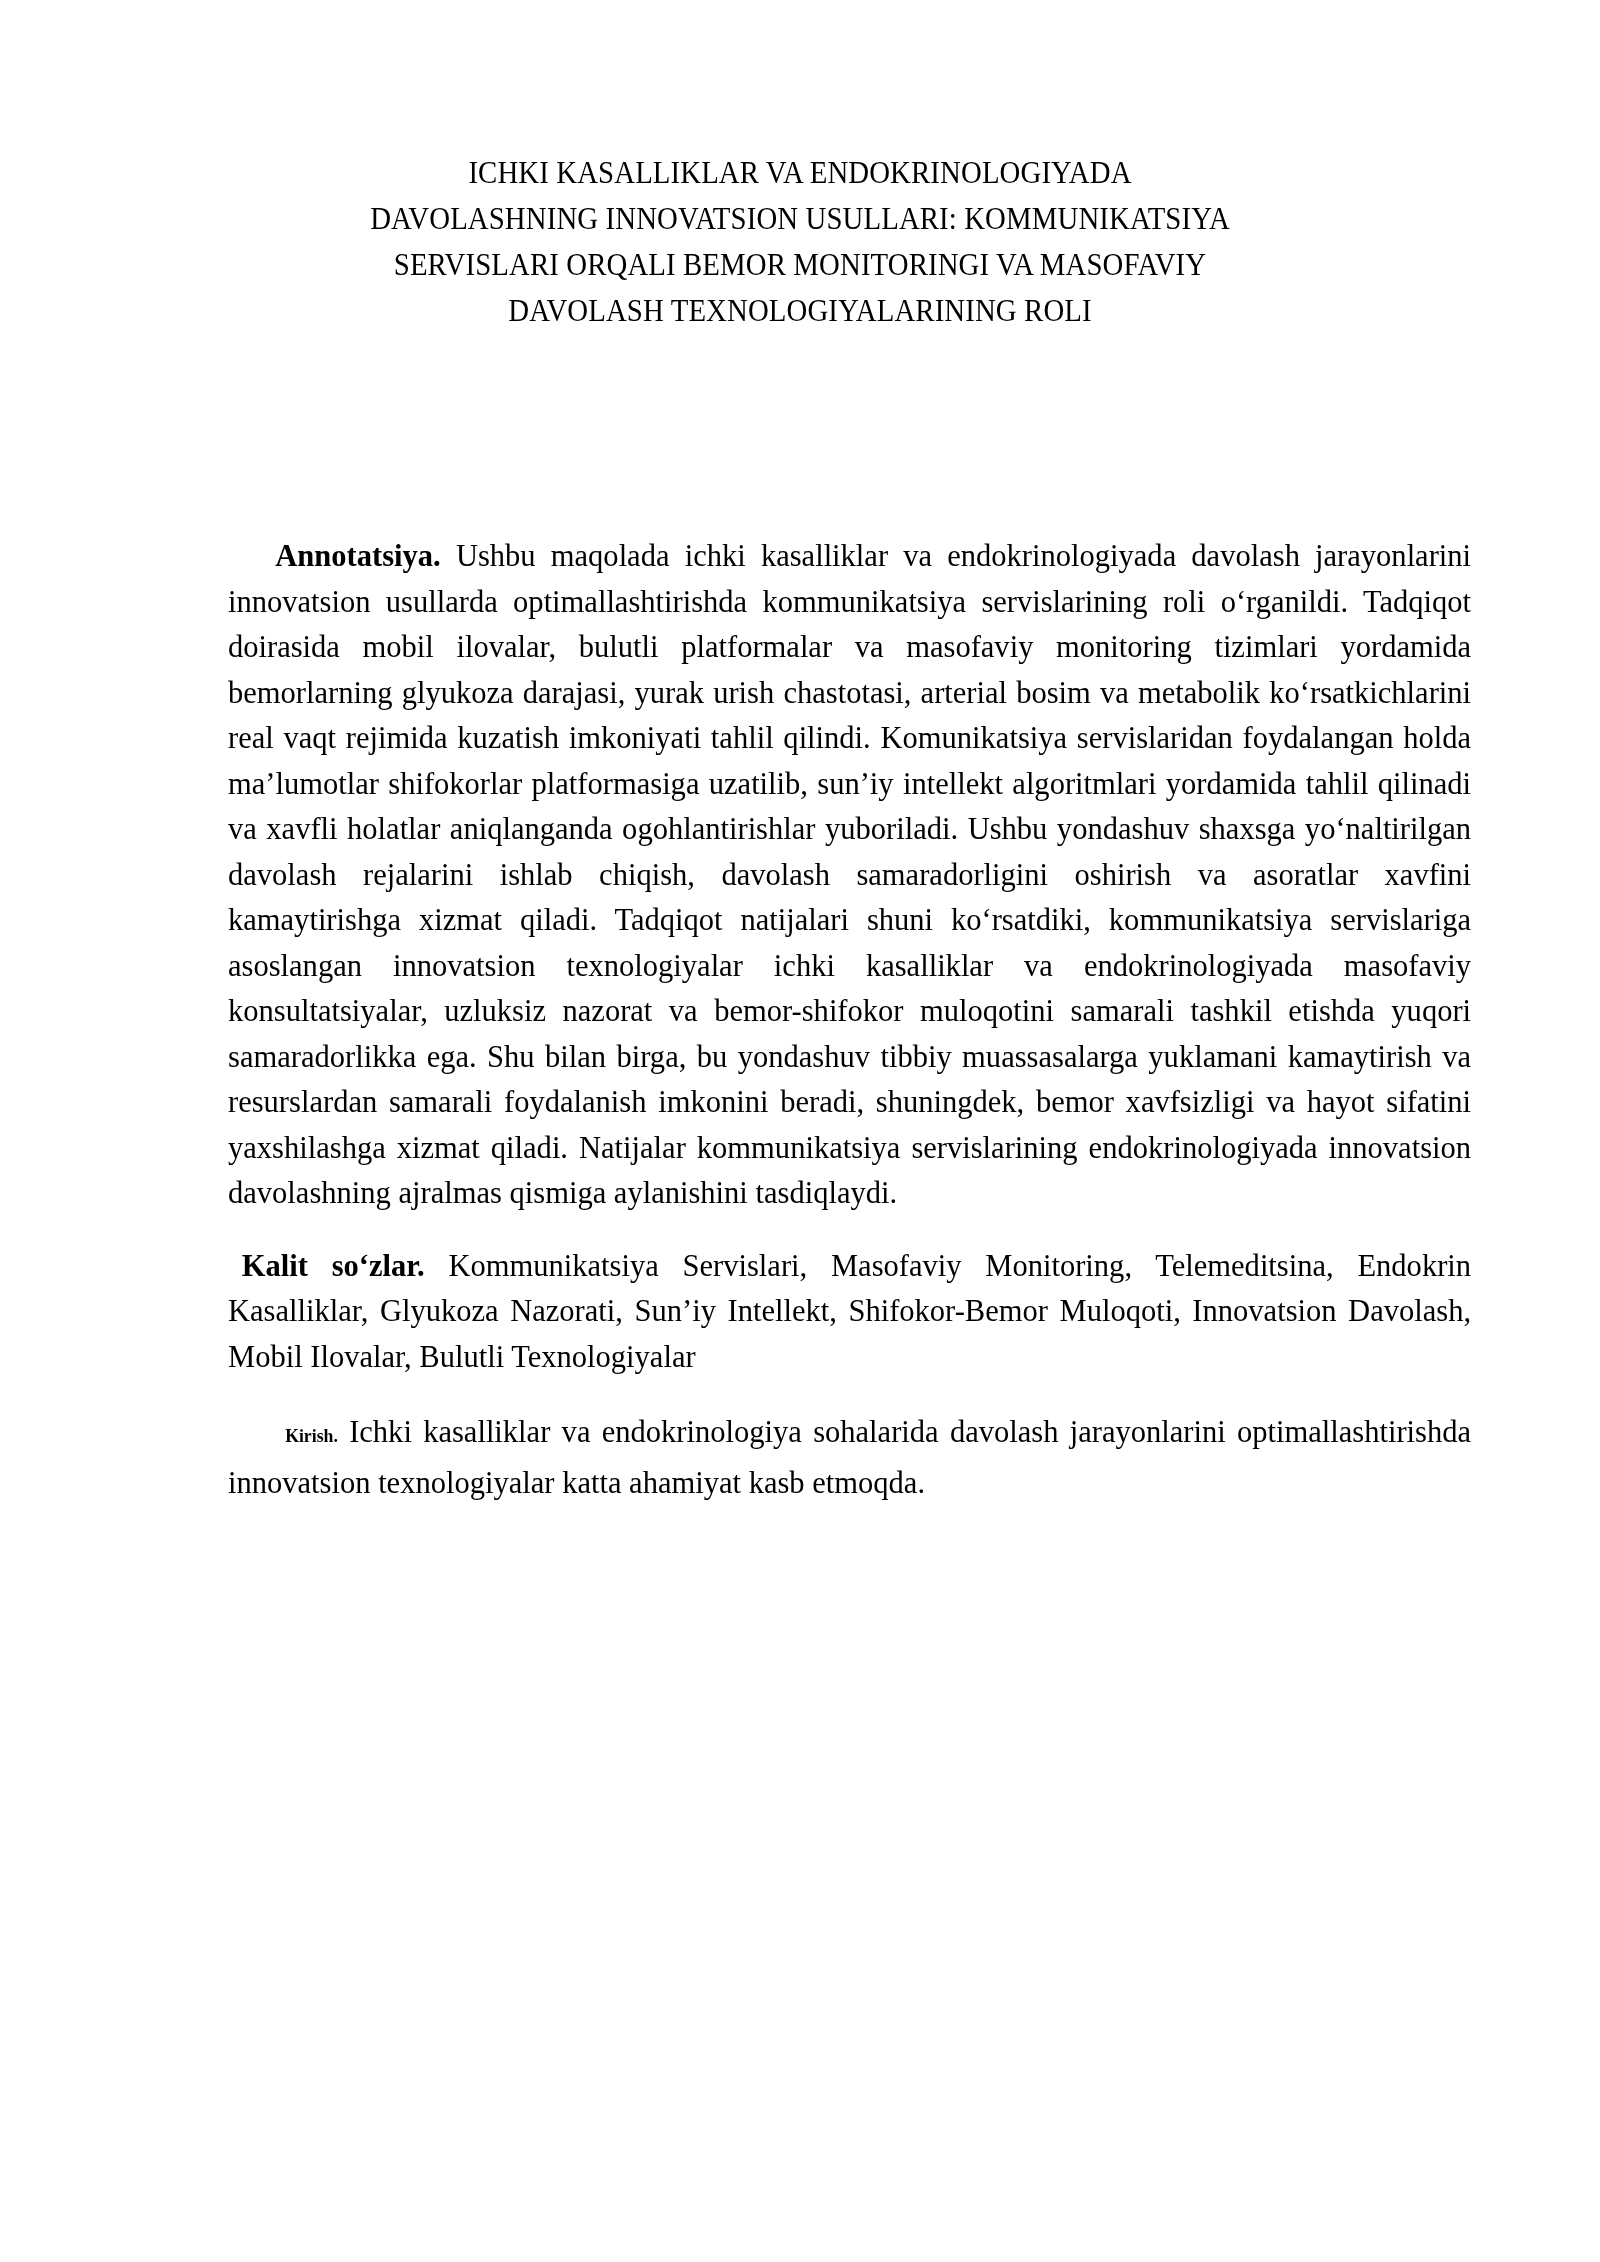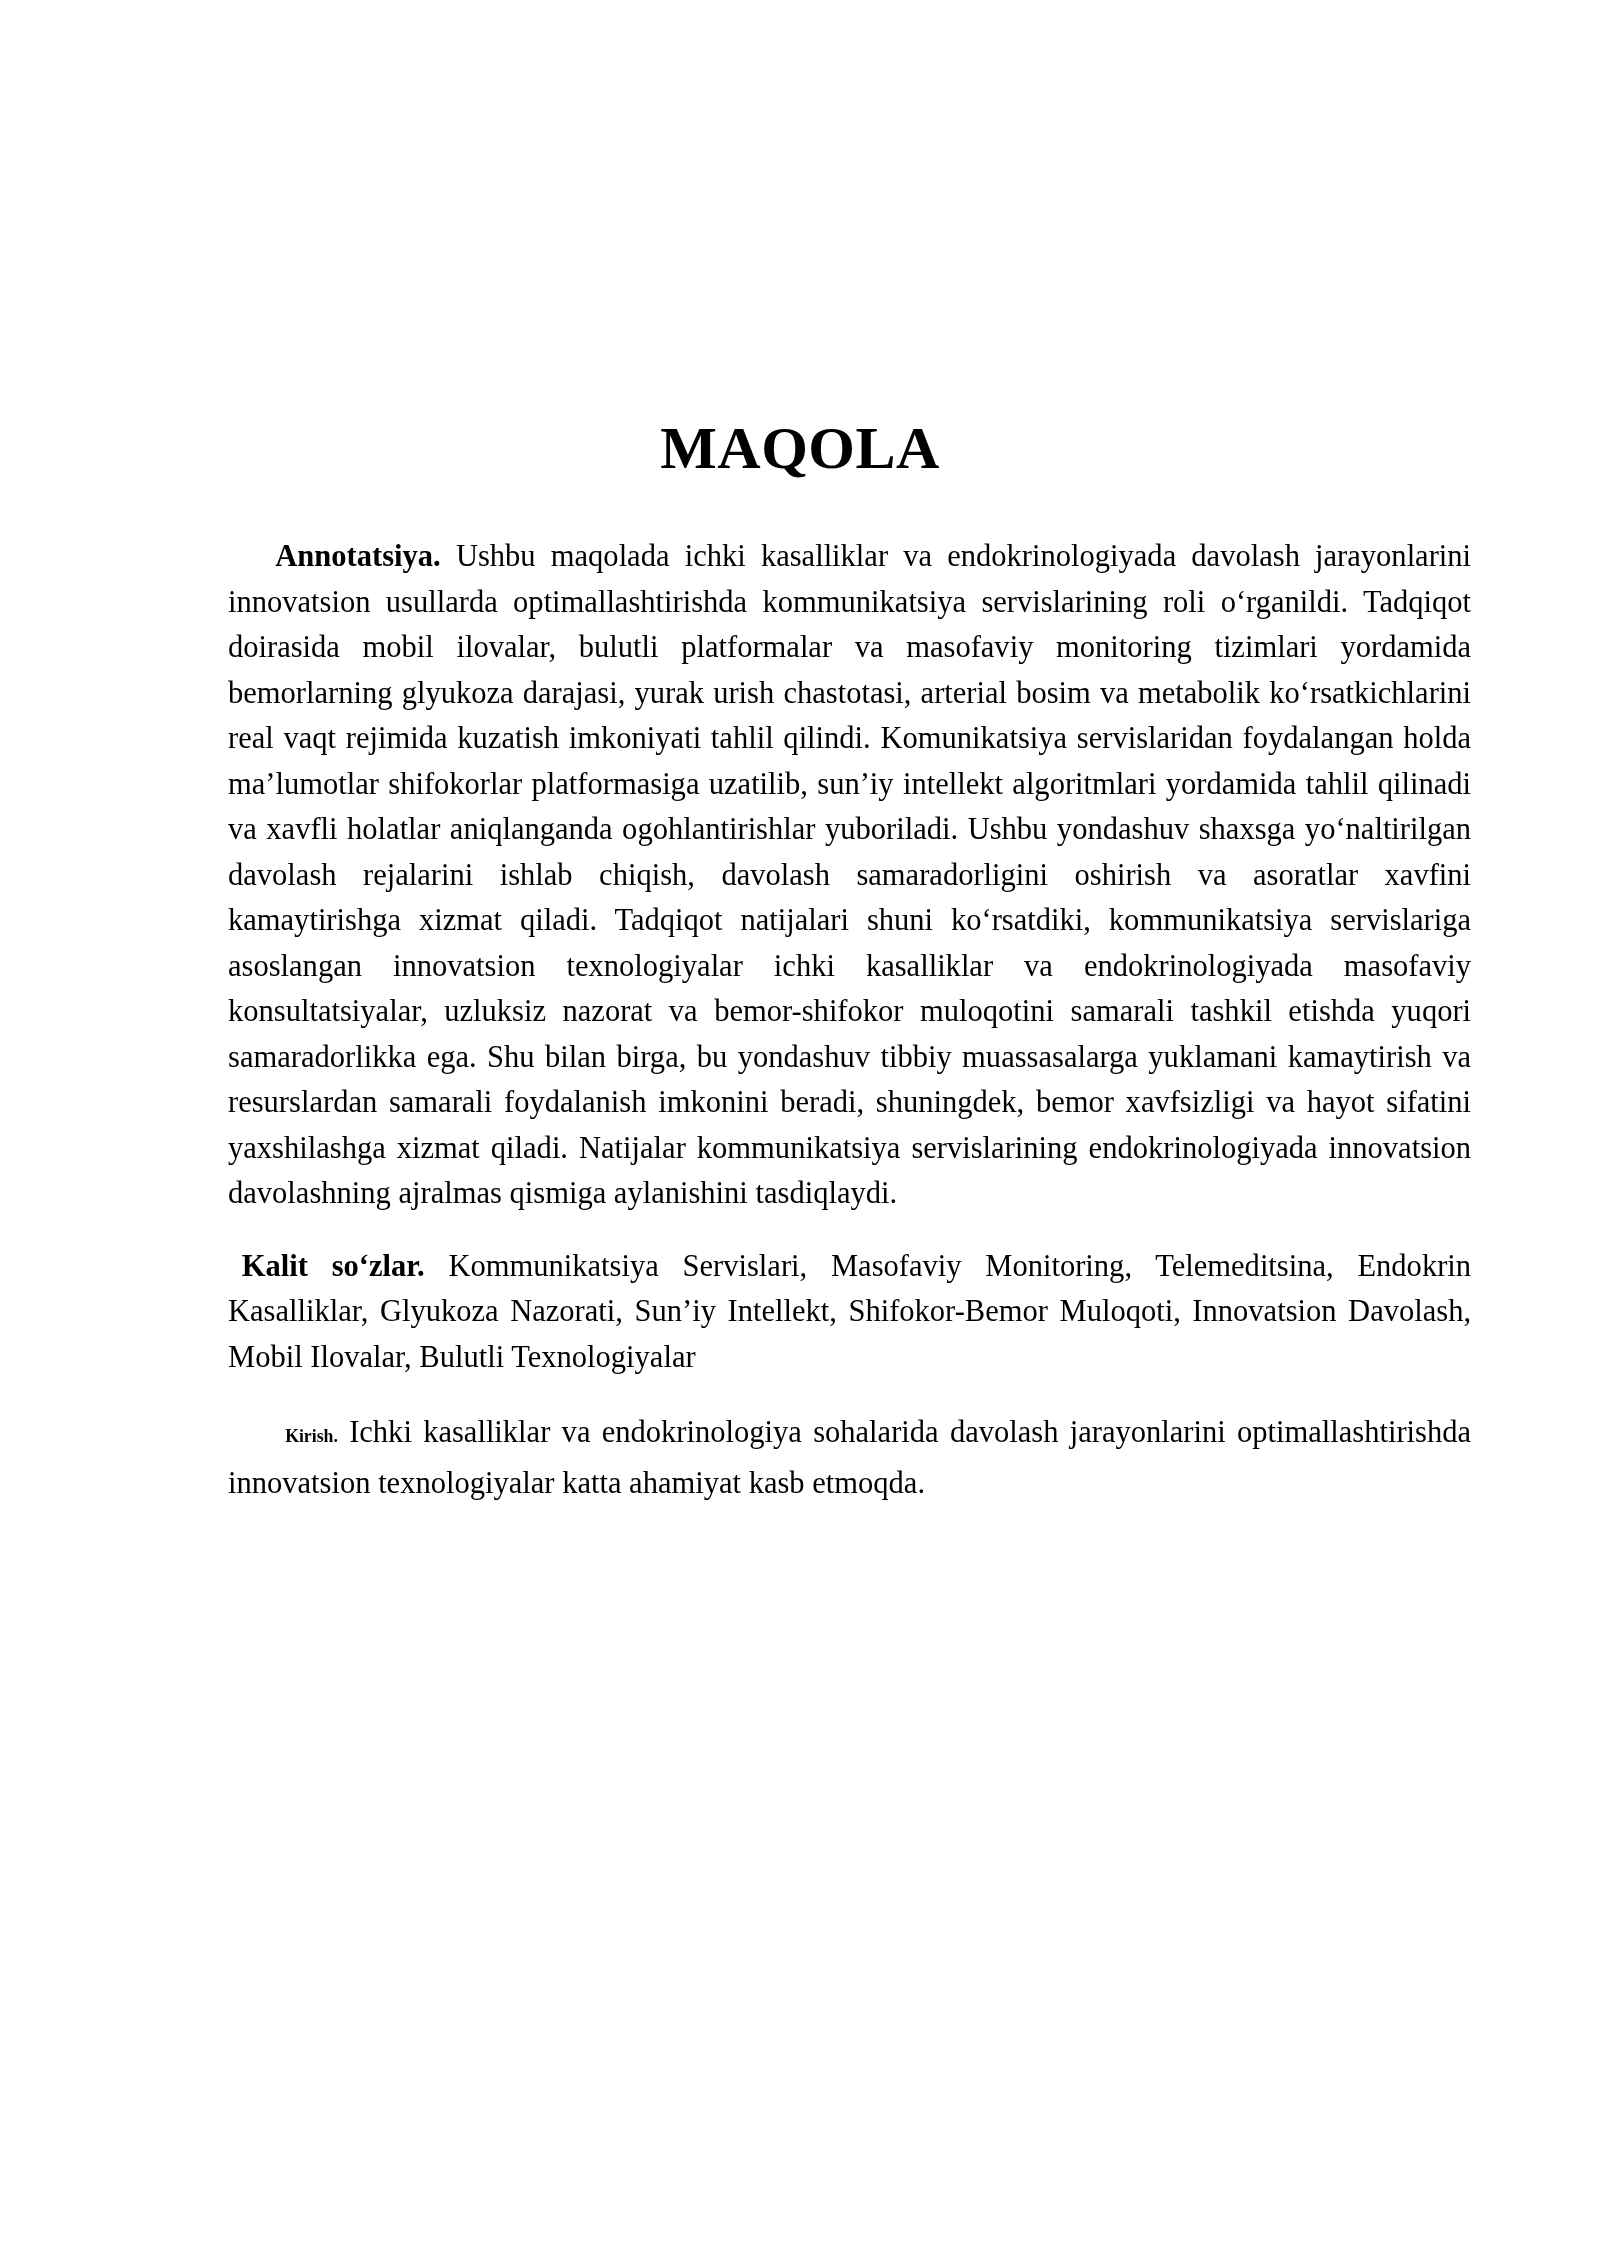--- a/index.html
+++ b/index.html
@@ -88,22 +88,27 @@
   .lead-small {
     font-weight: 700;
     font-size: 18px;
   }
 </style>
 </head>
 <body>
 
 <div class="page">
 
+  <div class="title-block">
+    <div class="title-line">ICHKI KASALLIKLAR VA ENDOKRINOLOGIYADA</div>
+    <div class="title-line">DAVOLASHNING INNOVATSION USULLARI: KOMMUNIKATSIYA</div>
+    <div class="title-line">SERVISLARI ORQALI BEMOR MONITORINGI VA MASOFAVIY</div>
+    <div class="title-line">DAVOLASH TEXNOLOGIYALARINING ROLI</div>
+  </div>
 
-  <div class="doc-heading">MAQOLA</div>
 
   <div class="body-area">
 
     <p class="para abstract"><span class="lead">Annotatsiya.</span><span> Ushbu maqolada ichki kasalliklar va endokrinologiyada davolash jarayonlarini innovatsion usullarda optimallashtirishda kommunikatsiya servislarining roli o‘rganildi. Tadqiqot doirasida mobil ilovalar, bulutli platformalar va masofaviy monitoring tizimlari yordamida bemorlarning glyukoza darajasi, yurak urish chastotasi, arterial bosim va metabolik ko‘rsatkichlarini real vaqt rejimida kuzatish imkoniyati tahlil qilindi. Komunikatsiya servislaridan foydalangan holda ma’lumotlar shifokorlar platformasiga uzatilib, sun’iy intellekt algoritmlari yordamida tahlil qilinadi va xavfli holatlar aniqlanganda ogohlantirishlar yuboriladi. Ushbu yondashuv shaxsga yo‘naltirilgan davolash rejalarini ishlab chiqish, davolash samaradorligini oshirish va asoratlar xavfini kamaytirishga xizmat qiladi. Tadqiqot natijalari shuni ko‘rsatdiki, kommunikatsiya servislariga asoslangan innovatsion texnologiyalar ichki kasalliklar va endokrinologiyada masofaviy konsultatsiyalar, uzluksiz nazorat va bemor-shifokor muloqotini samarali tashkil etishda yuqori samaradorlikka ega. Shu bilan birga, bu yondashuv tibbiy muassasalarga yuklamani kamaytirish va resurslardan samarali foydalanish imkonini beradi, shuningdek, bemor xavfsizligi va hayot sifatini yaxshilashga xizmat qiladi. Natijalar kommunikatsiya servislarining endokrinologiyada innovatsion davolashning ajralmas qismiga aylanishini tasdiqlaydi.</span></p>
 
     <p class="para keywords"><span class="lead">Kalit so‘zlar.</span><span> Kommunikatsiya Servislari, Masofaviy Monitoring, Telemeditsina, Endokrin Kasalliklar, Glyukoza Nazorati, Sun’iy Intellekt, Shifokor-Bemor Muloqoti, Innovatsion Davolash, Mobil Ilovalar, Bulutli Texnologiyalar</span></p>
 
     <p class="para intro"><span class="lead-small">Kirish.</span><span> Ichki kasalliklar va endokrinologiya sohalarida davolash jarayonlarini optimallashtirishda innovatsion texnologiyalar katta ahamiyat kasb etmoqda.</span></p>
 
   </div>

